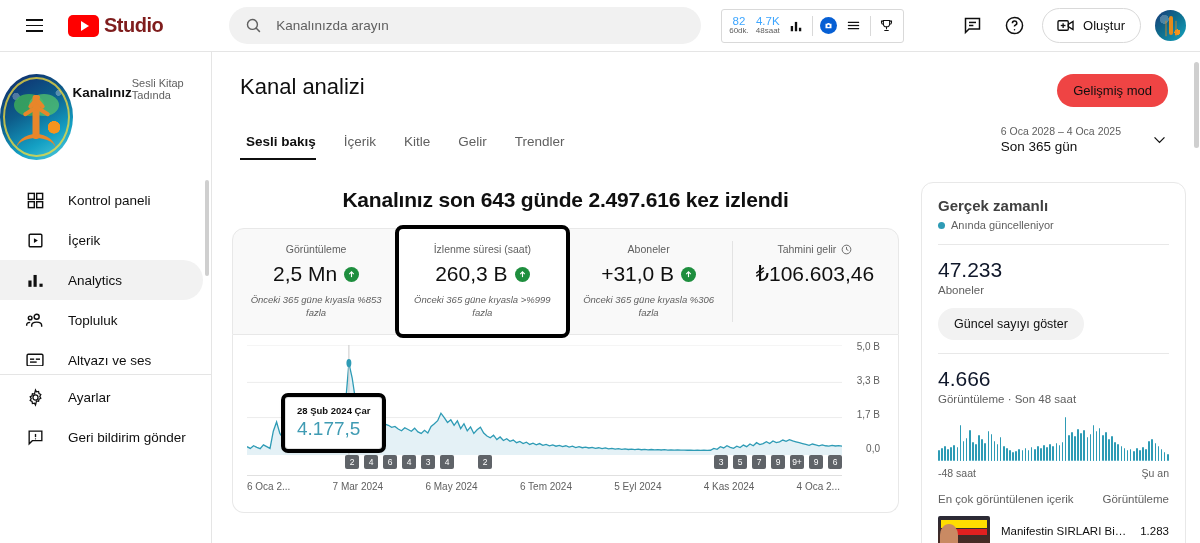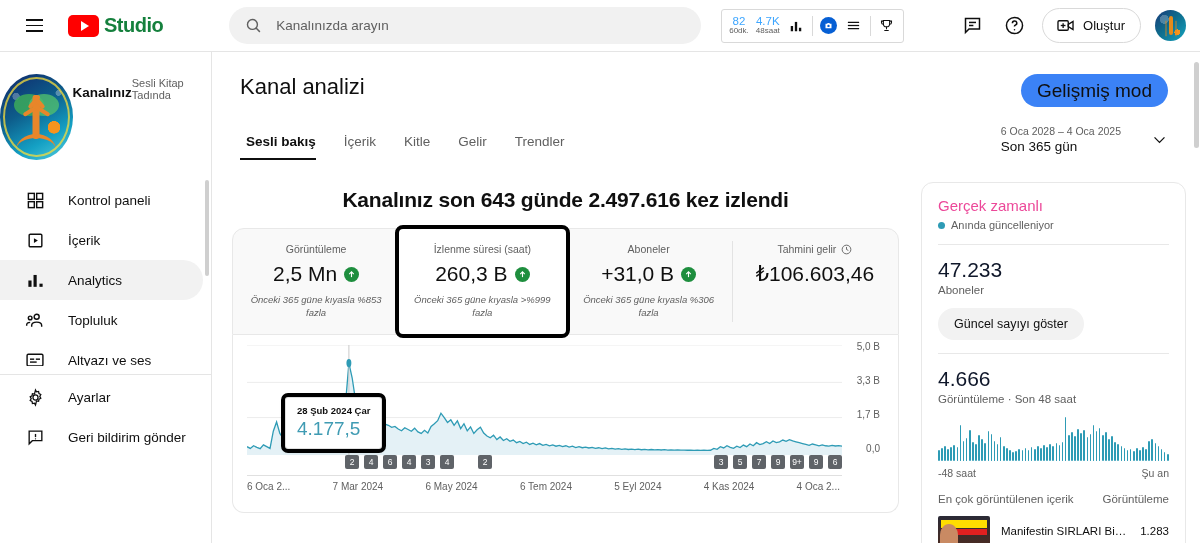--- a/index.html
+++ b/index.html
@@ -28,21 +28,21 @@
   .brand { display: flex; align-items: center; gap: 5px; margin-left: 14px; cursor: pointer; }
   .yt-play {
     width: 31px; height: 22px; background: #ff0000; border-radius: 5px;
     display: flex; align-items: center; justify-content: center;
   }
   .yt-play::after {
     content: ""; width: 0; height: 0;
     border-left: 8px solid #fff; border-top: 5px solid transparent; border-bottom: 5px solid transparent;
     margin-left: 2px;
   }
-  .brand-text { font-size: 20px; font-weight: 700; letter-spacing: -0.5px; color: #15803d; }
+  .brand-text { font-size: 20px; font-weight: 700; letter-spacing: -0.5px; color: #7f1d1d; }
 
   .searchwrap { margin-left: 66px; }
   .searchbox {
     width: 472px; height: 37px; background: #f1f1f1; border-radius: 19px;
     display: flex; align-items: center; padding: 16px 16px; gap: 14px; cursor: text;
   }
   .searchbox input {
     border: none; background: transparent; outline: none; flex: 1;
     font-family: inherit; font-size: 13.5px; color: #0f0f0f;
   }
@@ -132,22 +132,22 @@
     position: absolute; right: 2px; top: 6px; width: 4px; height: 96px;
     background: #cfcfcf; border-radius: 2px; cursor: pointer;
   }
   .sidebar-bottom { border-top: 1px solid #e5e5e5; padding-top: 2px; margin-top: 8px; }
 
   
   .main { flex: 1; height: 491px; background: #fff; position: relative; overflow: hidden; }
   .main-head { padding: 22px 32px 0 28px; display: flex; align-items: flex-start; }
   .page-title { font-size: 22px; font-weight: 400; color: #0f0f0f; }
   .adv-btn {
-    margin-left: auto; background: #3b82f6; border: none; border-radius: 18px;
-    height: 33px; padding: 0 16px; font-family: inherit; font-size: 19px; color: #0f0f0f; cursor: pointer;
+    margin-left: auto; background: #ef4444; border: none; border-radius: 18px;
+    height: 33px; padding: 0 16px; font-family: inherit; font-size: 13px; color: #0f0f0f; cursor: pointer;
   }
   .tabs-row { display: flex; align-items: flex-end; padding: 0 32px 0 28px; margin-top: 18px; }
   .tabs { display: flex; gap: 0; }
   .tab {
     padding: 0 14px 11px; font-size: 13.5px; color: #606060; cursor: pointer;
     position: relative; font-weight: 400;
   }
   .tab:first-child { padding-left: 6px; }
   .tab.active { color: #0f0f0f; font-weight: 600; }
   .tab.active::after {
@@ -212,21 +212,21 @@
   }
   .tt-date { font-size: 9.5px; color: #0f0f0f; font-weight: 600; }
   .tt-val { font-size: 19px; color: #3f9bb3; margin-top: 2px; }
 
   
   .panel {
     width: 265px; flex: 0 0 265px; margin-left: 22px; margin-top: 8px;
     border: 1px solid #e8e8e8; border-radius: 12px; background: #fff; padding: 14px 16px 0;
     height: 470px; overflow: hidden;
   }
-  .p-title { font-size: 15px; font-weight: 400; color: #ec4899; }
+  .p-title { font-size: 15px; font-weight: 700; color: #404040; }
   .p-live { display: flex; align-items: center; gap: 6px; margin-top: 5px; font-size: 11px; color: #606060; }
   .live-dot { width: 7px; height: 7px; border-radius: 50%; background: #2e9bb5; }
   .p-hr { height: 1px; background: #e8e8e8; margin: 13px 0 13px; }
   .p-big { font-size: 21px; font-weight: 400; color: #0f172a; }
   .p-cap { font-size: 11.5px; color: #606060; margin-top: 2px; }
   .p-btn {
     margin-top: 12px; background: #f2f2f2; border: none; border-radius: 17px; height: 32px;
     padding: 0 16px; font-family: inherit; font-size: 12.5px; color: #0f0f0f; cursor: pointer;
   }
   .spark { display: flex; align-items: flex-end; gap: 1.5px; height: 44px; margin-top: 12px; }

